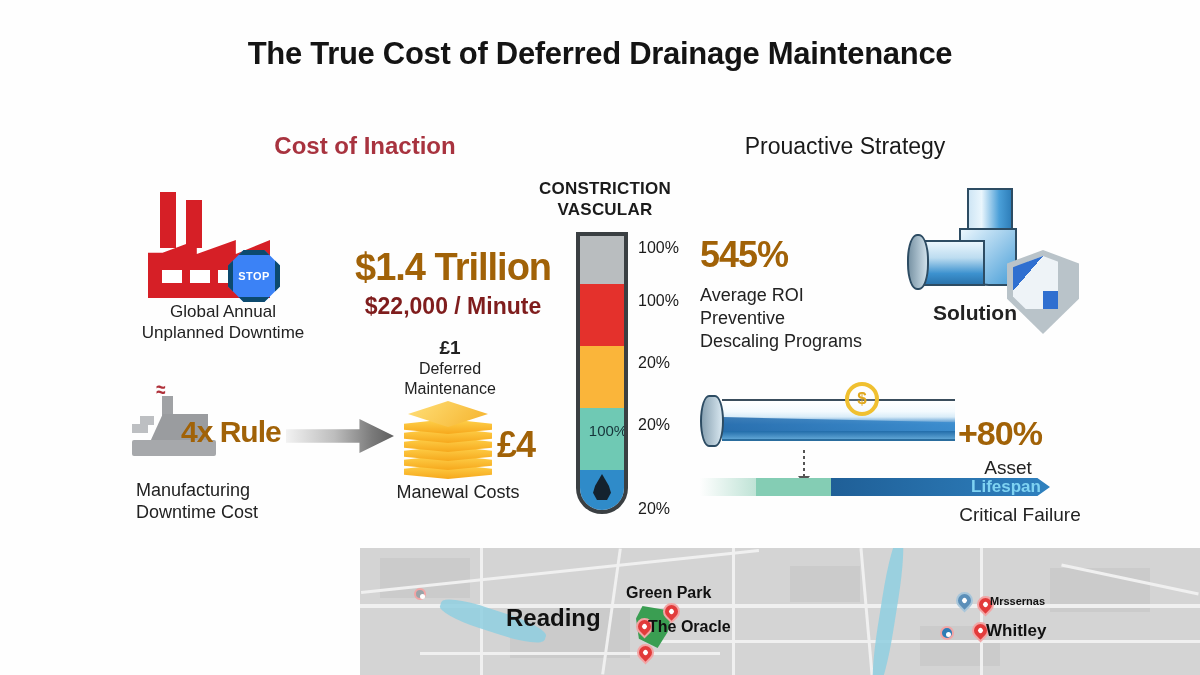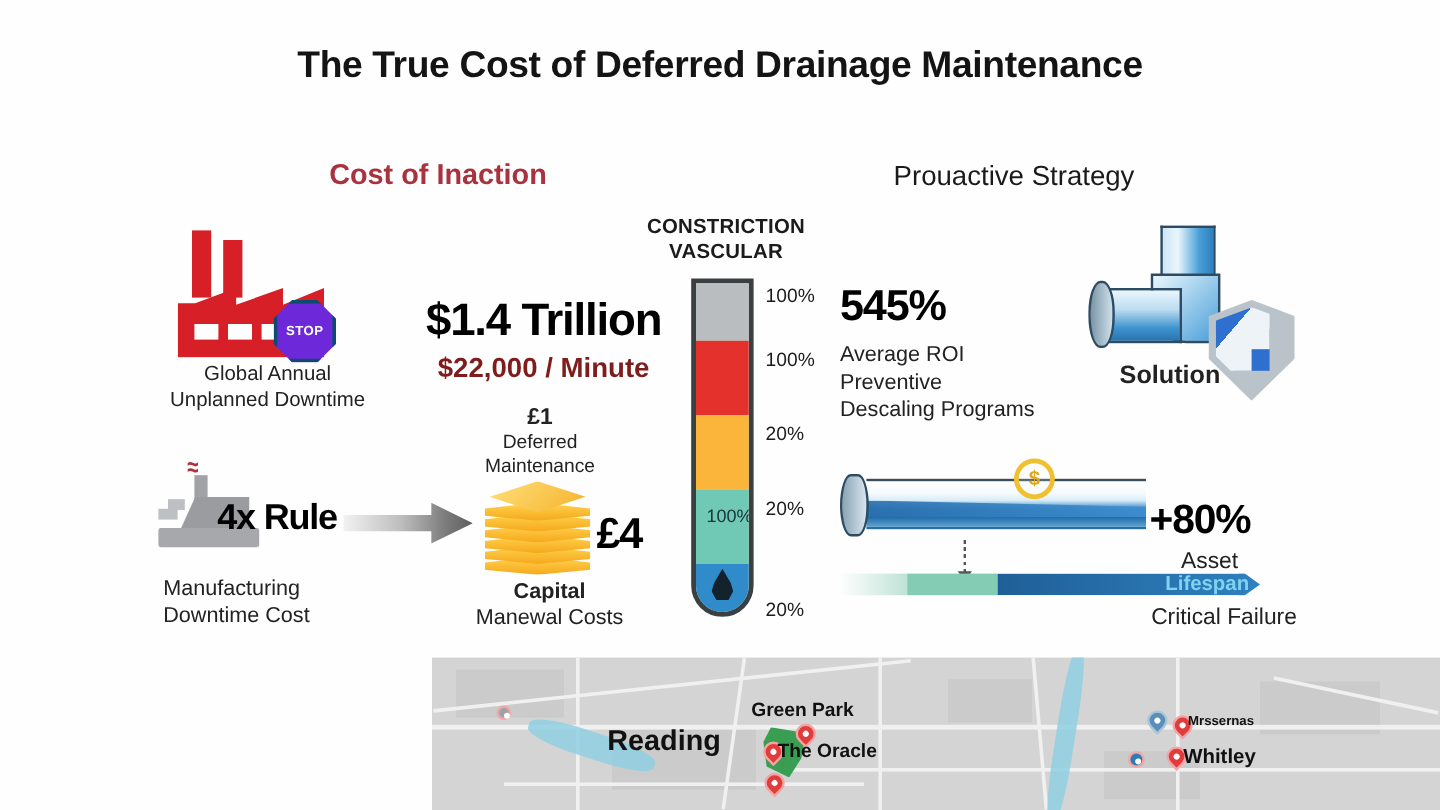--- a/index.html
+++ b/index.html
@@ -28,34 +28,34 @@
     color: #a8333f;
   }
   .col-head-right {
     position: absolute; left: 700px; top: 133px; width: 290px;
     text-align: center; font-size: 23px; font-weight: normal;
     color: #1a1a1a;
   }
 
   
   .cap { position: absolute; text-align: center; color: #222; line-height: 1.22; }
-  .big-num { position: absolute; font-weight: bold; color: #000000; letter-spacing: -1px; }
+  .big-num { position: absolute; font-weight: bold; color: #a16207; letter-spacing: -1px; }
 
   
   #red-factory { position: absolute; left: 142px; top: 192px; width: 160px; height: 115px; }
   .rf-stack { position: absolute; background: #d61f26; }
   .rf-body {
     position: absolute; left: 6px; top: 48px; width: 122px; height: 58px;
     background: #d61f26;
     clip-path: polygon(0 22%, 0 100%, 100% 100%, 100% 0, 72% 24%, 72% 0, 40% 24%, 40% 0, 12% 22%);
   }
   .rf-win { position: absolute; width: 20px; height: 13px; background: #fff; top: 78px; }
   .stop-sign {
     position: absolute; left: 86px; top: 58px; width: 52px; height: 52px;
-    background: #6d28d9; border: 3px solid #0c4a6e;
+    background: #3b82f6; border: 5px solid #0c4a6e;
     clip-path: polygon(30% 0,70% 0,100% 30%,100% 70%,70% 100%,30% 100%,0 70%,0 30%);
     display: flex; align-items: center; justify-content: center;
   }
   .stop-txt { color: #fff; font-size: 11px; font-weight: bold; letter-spacing: .4px; }
 
   
   #gray-factory { position: absolute; left: 128px; top: 388px; width: 95px; height: 78px; }
   .gf-base { position: absolute; left: 4px; top: 52px; width: 84px; height: 16px; background: #a6a8ab; border-radius: 2px;}
   .gf-main {
     position: absolute; left: 22px; top: 26px; width: 58px; height: 28px;
@@ -278,21 +278,20 @@
     <div class="coin-layer" style="top:60px;"></div>
     <div class="coin-layer" style="top:51px;"></div>
     <div class="coin-layer" style="top:42px;"></div>
     <div class="coin-layer" style="top:33px;"></div>
     <div class="coin-layer" style="top:24px;"></div>
     <div class="coin-layer" style="top:15px;"></div>
     <div class="coin-top"></div>
   </div>
   <div class="big-num" style="left:497px; top:424px; font-size:36px;">£4</div>
   <div class="cap" style="left:378px; top:482px; width:160px; font-size:18px;">
-    <div style="font-weight:bold;">Capital</div>
     <div>Manewal Costs</div>
   </div>
 
   <div class="vial-head">
     <div>CONSTRICTION</div>
     <div>VASCULAR</div>
   </div>
   <div id="vial">
     <div class="vial-inner">
       <div class="vseg" style="top:0;    height:48px; background:#b9bdbf;"></div>

